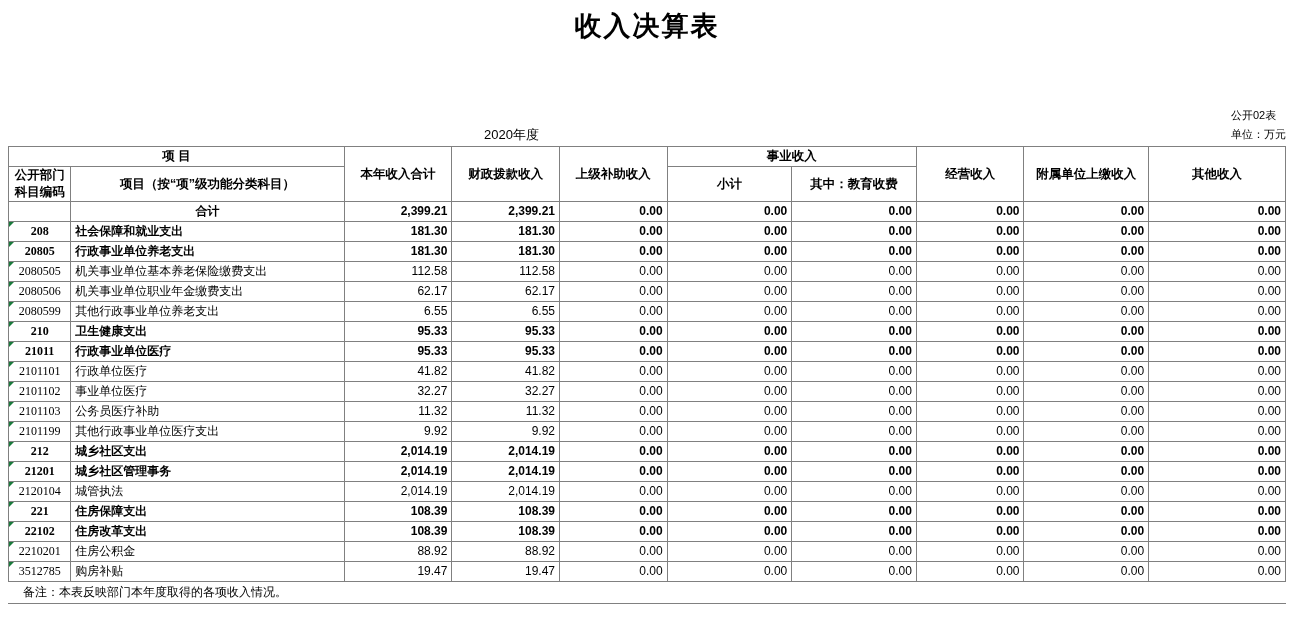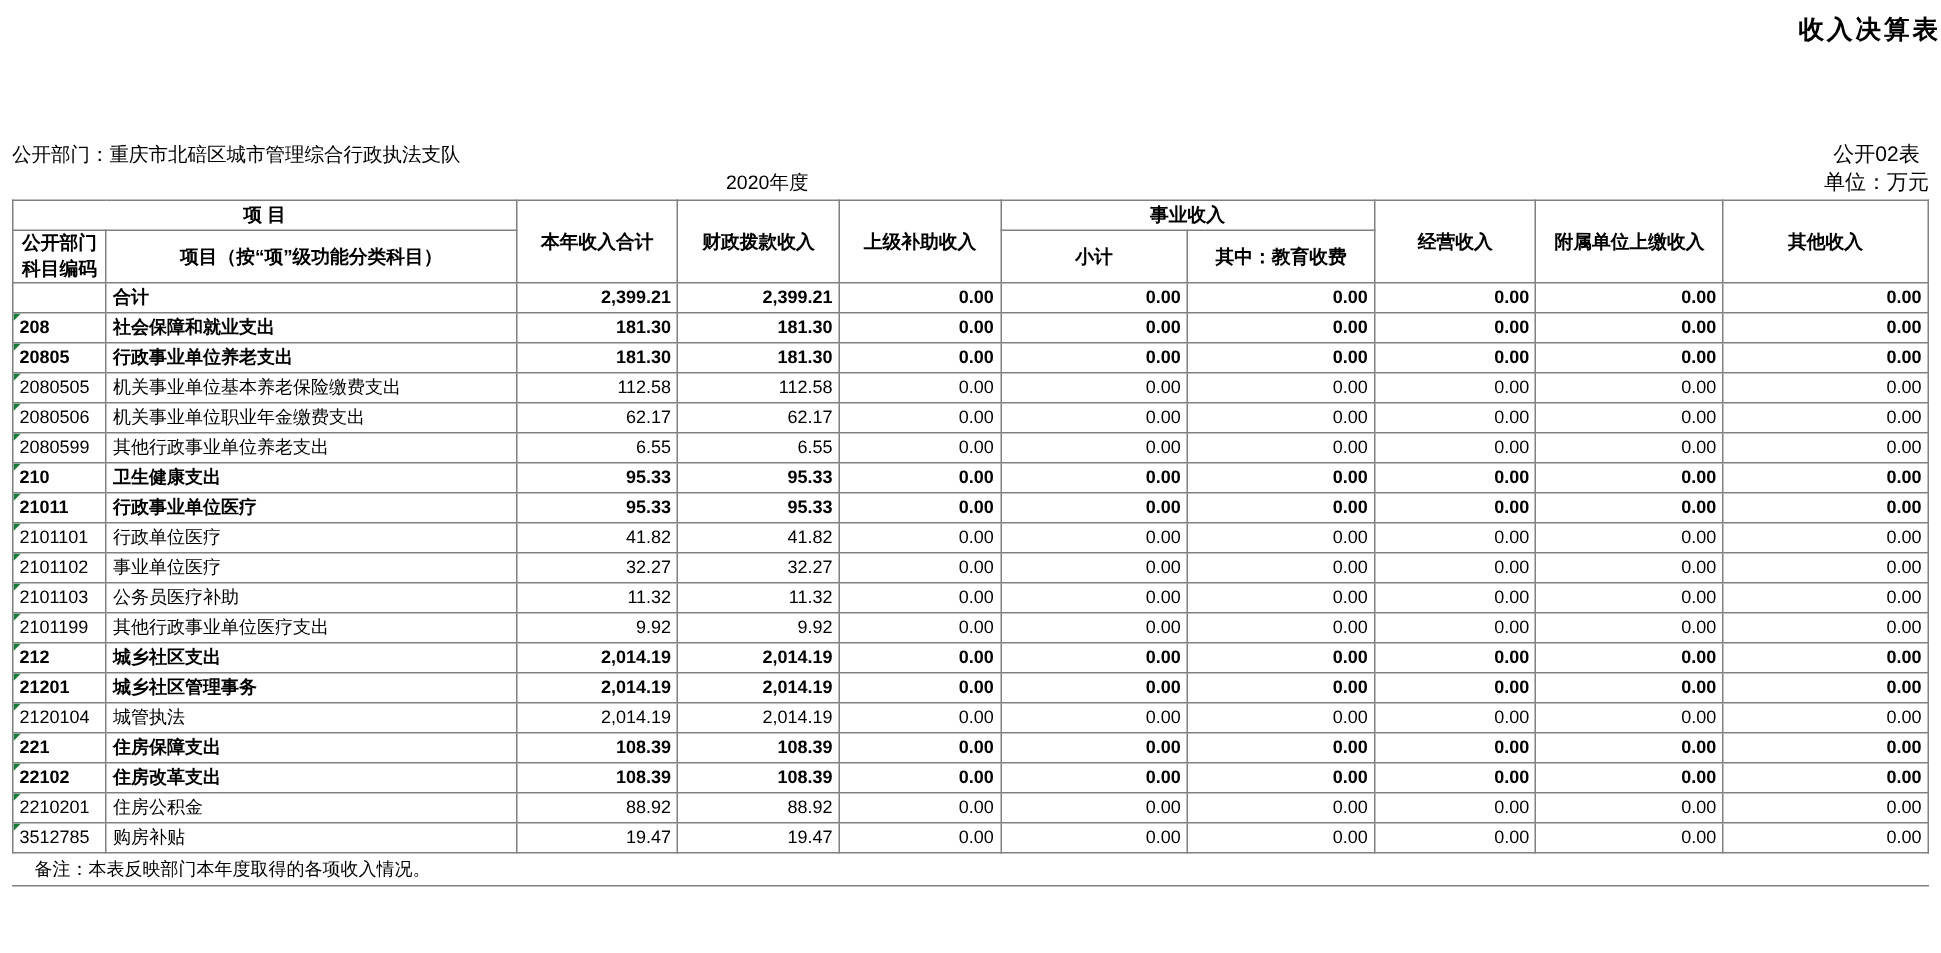--- a/index.html
+++ b/index.html
@@ -15,22 +15,22 @@
     position: relative;
     overflow: hidden;
   }
   .page {
     position: relative;
     width: 1294px;
     height: 635px;
     box-sizing: border-box;
   }
   .title {
-    text-align: right;
-    font-size: 17px;
+    text-align: center;
+    font-size: 27px;
     font-weight: bold;
     letter-spacing: 2px;
     margin-top: 8px;
     margin-bottom: 4px;
     font-family: "Liberation Serif", serif;
   }
   .meta-row {
     position: relative;
     height: 40px;
     margin-top: 62px;
@@ -47,23 +47,23 @@
     position: absolute;
     left: 484px;
     top: 19px;
     font-size: 13px;
     line-height: 19px;
   }
   .meta-right {
     position: absolute;
     right: 8px;
     top: 0;
-    font-size: 14px;
+    font-size: 11px;
     line-height: 19px;
-    text-align: center;
+    text-align: left;
     margin-left: 42px;
   }
   table.main {
     border-collapse: collapse;
     width: 1278px;
     margin-left: 8px;
     table-layout: fixed;
     font-size: 12px;
   }
   table.main th, table.main td {
@@ -83,63 +83,61 @@
   th.hdr-item-group {
     font-weight: bold;
   }
   .num {
     text-align: right;
   }
   .row-total td, .row-l1 td, .row-l2 td {
     font-weight: bold;
   }
   .code-cell {
-    text-align: left;
+    text-align: center;
     position: relative;
+    font-family: Liberation Serif, serif;
   }
   .code-cell.marked::before {
     content: "";
     position: absolute;
     left: 0;
     top: 0;
     border-left: 5px solid #1a7a3c;
     border-bottom: 5px solid transparent;
     width: 0;
     height: 0;
   }
   .name-cell {
     text-align: left;
   }
   .indent-0 { padding-left: 4px; }
   .indent-1 { padding-left: 14px; }
   .indent-2 { padding-left: 28px; }
-  .center { text-align: left; }
+  .center { text-align: center; }
   .footnote {
     margin-left: 23px;
     margin-top: 2px;
     font-size: 12px;
   }
   .divider {
     margin-left: 8px;
     width: 1278px;
     border-top: 1px solid #808080;
     margin-top: 2px;
   }
 </style>
 </head>
 <body>
 
 <div class="page">
 
   <div class="title">收入决算表</div>
 
   <div class="meta-row">
-    <div class="meta-left">
-      <div>公开部门：重庆市北碚区城市管理综合行政执法支队</div>
-    </div>
     <div class="meta-year">2020年度</div>
     <div class="meta-right">
       <div>公开02表</div>
       <div>单位：万元</div>
     </div>
   </div>
 
   <table class="main">
     <colgroup>
       <col style="width:62px">

